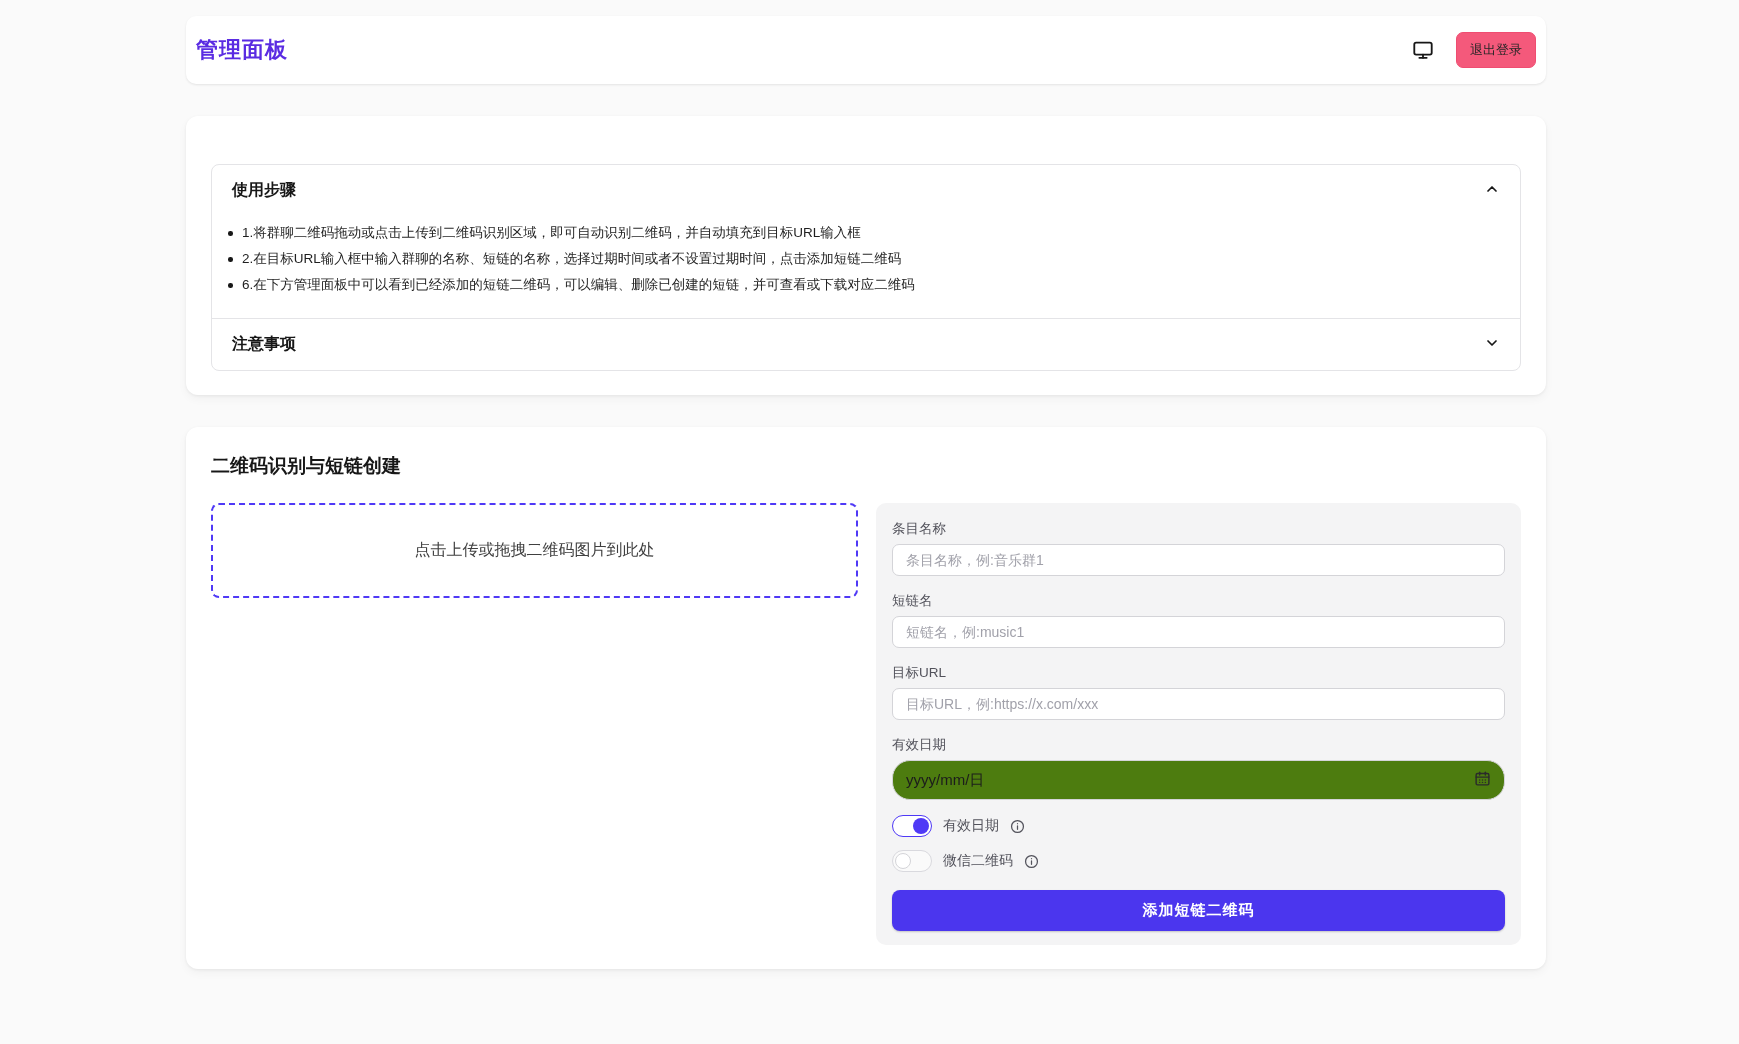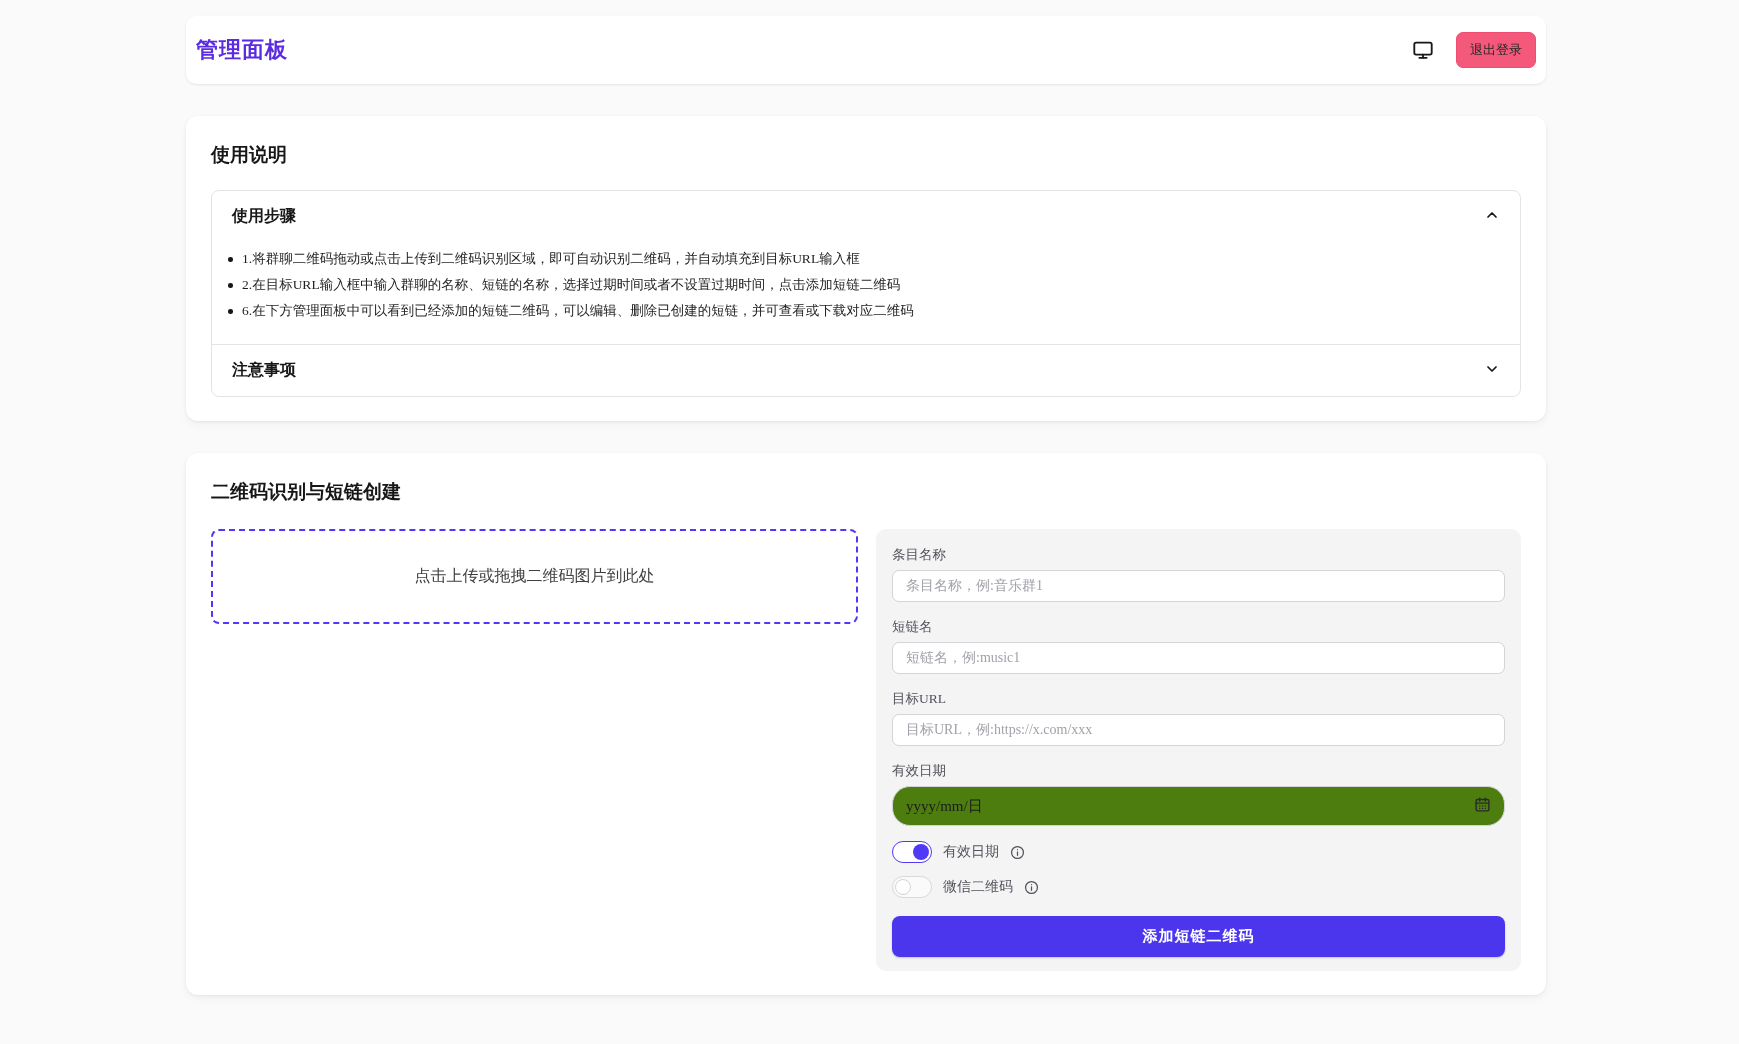--- a/index.html
+++ b/index.html
@@ -2,21 +2,21 @@
 <html><head>
 <meta charset="utf-8">
 <style>
   * { box-sizing: border-box; margin: 0; padding: 0; }
   html, body { width: 1739px; height: 1044px; overflow: hidden; }
   body {
     background: #fafafa;
     font-family: "Liberation Sans", "DejaVu Sans", sans-serif;
     color: #171717;
   }
-  .shell { width: 1360px; margin-left: 186px; font-family: Liberation Serif, serif; }
+  .shell { width: 1360px; margin-left: 186px; }
 
   
   .topbar {
     margin-top: 16px;
     height: 68px;
     background: #ffffff;
     border-radius: 10px;
     box-shadow: 0 1px 3px rgba(0,0,0,.06), 0 1px 2px rgba(0,0,0,.04);
     display: flex;
     align-items: center;
@@ -174,21 +174,20 @@
           <rect x="2.5" y="4" width="19" height="13" rx="2"></rect>
           <line x1="12" y1="17" x2="12" y2="20.5"></line>
           <line x1="8" y1="20.5" x2="16" y2="20.5"></line>
         </svg>
       </button>
       <button class="logout-btn">退出登录</button>
     </div>
   </header>
 
   <section class="card">
-    <h2 class="card-title">使用说明</h2>
 
     <div class="accordion">
 
       <button class="acc-header">
         <span class="acc-label">使用步骤</span>
         <span>
           <svg width="16" height="16" viewBox="0 0 24 24" fill="none" stroke="#171717" stroke-width="2.6" stroke-linecap="round" stroke-linejoin="round">
             <polyline points="6 15 12 9 18 15"></polyline>
           </svg>
         </span>

